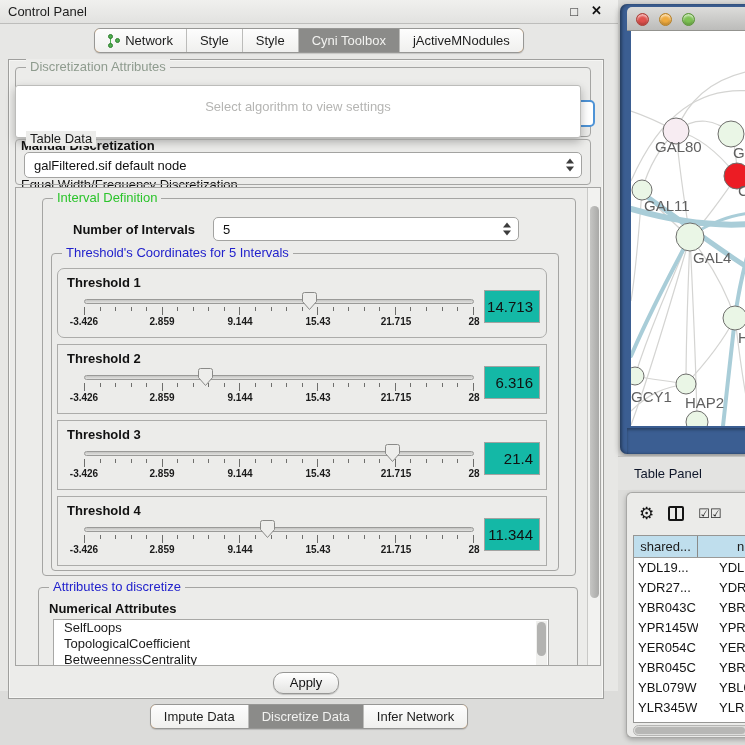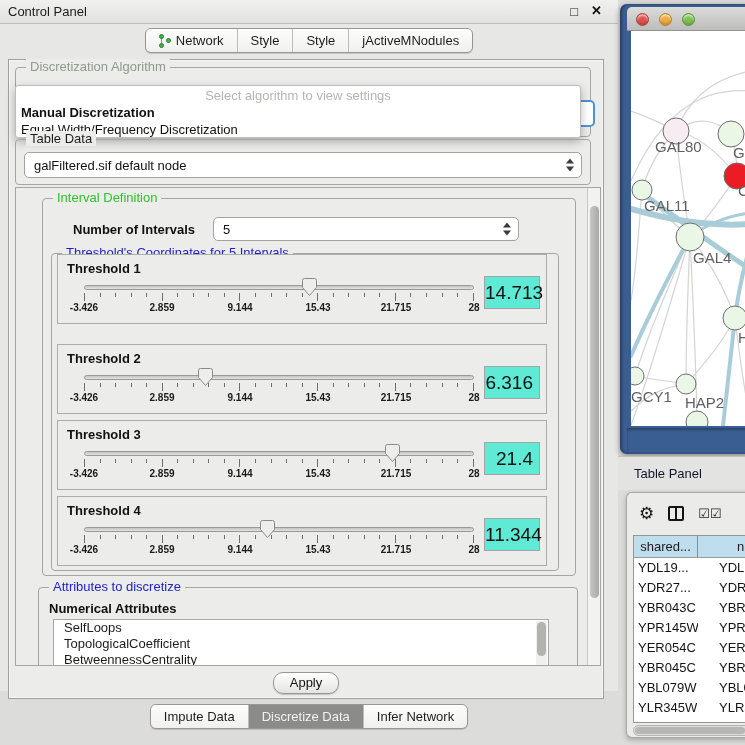--- a/index.html
+++ b/index.html
@@ -26,40 +26,40 @@
 
   .combo{position:absolute;background:#fff;border:1px solid #a3a3a1;border-radius:5px;font-size:13px;color:#111;display:flex;align-items:center;padding-left:9px;}
   .stepper{position:absolute;right:7px;top:50%;transform:translateY(-50%);display:flex;flex-direction:column;gap:3px;}
   .stepper i{display:block;width:0;height:0;border-left:4px solid transparent;border-right:4px solid transparent;}
   .stepper .up{border-bottom:5px solid #3c3c3c;}
   .stepper .dn{border-top:5px solid #3c3c3c;}
 
   .algo-title{color:#8e9b8e;}
   .focus-combo{position:absolute;left:436px;top:40px;width:150px;height:27px;background:#fff;border:2px solid #4e93d6;border-radius:5px;}
   .popup{position:absolute;left:6px;top:25px;width:566px;height:53px;background:#fff;border:1px solid #bcbcba;border-radius:3px;box-shadow:0 4px 10px rgba(0,0,0,.28);padding-top:1px;}
-  .popup .it{font-size:13px;line-height:17px;padding:0 5px;color:#111;white-space:nowrap;}
+  .popup .it{font-size:13px;line-height:17px;padding:11px 5px;color:#111;white-space:nowrap;}
   .popup .ph{color:#b5b5b3;text-align:center;}
   .popup .bold{font-weight:bold;}
 
   .scrollpane{position:absolute;left:6px;top:127px;width:586px;height:479px;border:1px solid #a5a5a3;background:#ececea;overflow:hidden;}
   .vsb{position:absolute;right:0;top:0;width:13px;height:100%;background:#f2f2f0;border-left:1px solid #c9c9c7;}
   .vsb .th{position:absolute;left:2px;top:18px;width:9px;height:392px;background:linear-gradient(90deg,#c6c6c4,#a9a9a7);border-radius:5px;}
 
   .noi-label{position:absolute;left:30px;top:23px;font-size:13px;font-weight:bold;color:#111;}
   .thr-label{position:absolute;left:9px;top:6px;font-size:13px;font-weight:bold;color:#111;}
   .thr-box{position:absolute;left:5px;width:490px;height:70px;border:1px solid #acacaa;background:#ececea;}
   .slider{position:absolute;left:26px;right:72px;top:30px;height:36px;}
   .track{position:relative;width:100%;height:5px;border:1px solid #9a9a98;border-radius:3px;background:linear-gradient(#c4c4c2,#e3e3e1);}
   .thumb{position:absolute;top:-8px;width:15px;height:18px;}
   .ticks{display:flex;justify-content:space-between;height:8px;margin-top:3px;}
   .ticks span{width:1px;height:4px;background:#6e6e6c;}
   .ticks span.major{height:8px;}
   .tlabels{position:relative;height:12px;margin-top:1px;}
   .tlabels span{position:absolute;transform:translateX(-50%);font-size:10px;font-weight:bold;color:#1a1a1a;white-space:nowrap;}
-  .vfield{position:absolute;right:6px;top:21px;width:56px;height:33px;background:#5eead4;border:1px solid #a3a3a1;font-size:19px;color:#111;text-align:right;line-height:31px;padding-right:6px;}
+  .vfield{position:absolute;right:6px;top:21px;width:56px;height:33px;background:#14b8a6;border:1px solid #a3a3a1;font-size:15px;color:#111;text-align:right;line-height:31px;padding-right:6px;}
 
   .attr-sub{position:absolute;left:10px;top:13px;font-size:13px;font-weight:bold;color:#111;}
   .listbox{position:absolute;left:14px;top:31px;width:496px;height:47px;background:#fff;border:1px solid #a8a8a6;overflow:hidden;}
   .listbox .li{font-size:13px;line-height:16px;padding-left:10px;color:#1b1b1b;white-space:nowrap;}
   .list-sb{position:absolute;right:1px;top:1px;width:11px;height:45px;background:#f0f0ee;}
   .list-sb .th{position:absolute;left:1px;top:1px;width:9px;height:34px;background:#b3b3b1;border-radius:5px;}
 
   .apply{position:absolute;left:50%;top:612px;transform:translateX(-50%);width:66px;height:22px;background:linear-gradient(#ffffff,#e4e4e2);border:1px solid #97979578;border:1px solid #979795;border-radius:10px;font-size:13px;color:#111;text-align:center;line-height:20px;box-shadow:0 1px 1px rgba(0,0,0,.18);}
   .cp-bottabs{position:absolute;left:0;top:704px;width:618px;display:flex;justify-content:center;}
 
@@ -122,30 +122,33 @@
               <i class="c"></i>
             </span>
           <span>Network</span>
         </span>
         <span class="tab">
             <span>Style</span>
           </span>
         <span class="tab">
             <span>Style</span>
           </span>
+        <span class="tab sel">
+            <span>Cyni Toolbox</span>
+          </span>
         <span class="tab">
             <span>jActiveMNodules</span>
           </span>
       </div>
     </div>
 
     <div class="cp-content">
 
       <div class="group" style="left:6px;top:7px;width:576px;height:70px;">
-        <span class="gtitle algo-title">Discretization Algorithm</span>
+        <span class="gtitle algo-title">Discretization Attributes</span>
       </div>
       <div class="focus-combo"></div>
 
       <div class="popup">
         <div class="it ph">Select algorithm to view settings</div>
         <div class="it bold">Manual Discretization</div>
         <div class="it">Equal Width/Frequency Discretization</div>
       </div>
 
       <div class="group" style="left:6px;top:79px;width:576px;height:46px;">
@@ -168,21 +171,21 @@
             <span>5</span>
             <span class="stepper">
                 <i class="up"></i>
                 <i class="dn"></i>
               </span>
           </div>
 
           <div class="group" style="left:8px;top:54px;width:508px;height:318px;text-decoration:underline;">
             <span class="gtitle" style="color:#2222cc;">Threshold's Coordinates for 5 Intervals</span>
 
-            <div class="thr-box" style="top:0;">
+            <div class="thr-box" style="top:14px;border-radius:7px;">
               <span class="thr-label">Threshold 1</span>
               <div class="slider">
                   <div class="track">
                     <div class="thumb" style="left: calc(57.7197% - 7px);"><svg width="15" height="18">
                         <path d="M2.5,0.5 h10 a2,2 0 0 1 2,2 v7 l-7,8 -7,-8 v-7 a2,2 0 0 1 2,-2 z" fill="#ededeb" stroke="#8a8a88"></path>
                       </svg></div>
                   </div>
                   <div class="ticks">
                     <span class="major"></span>
                     <span></span>

